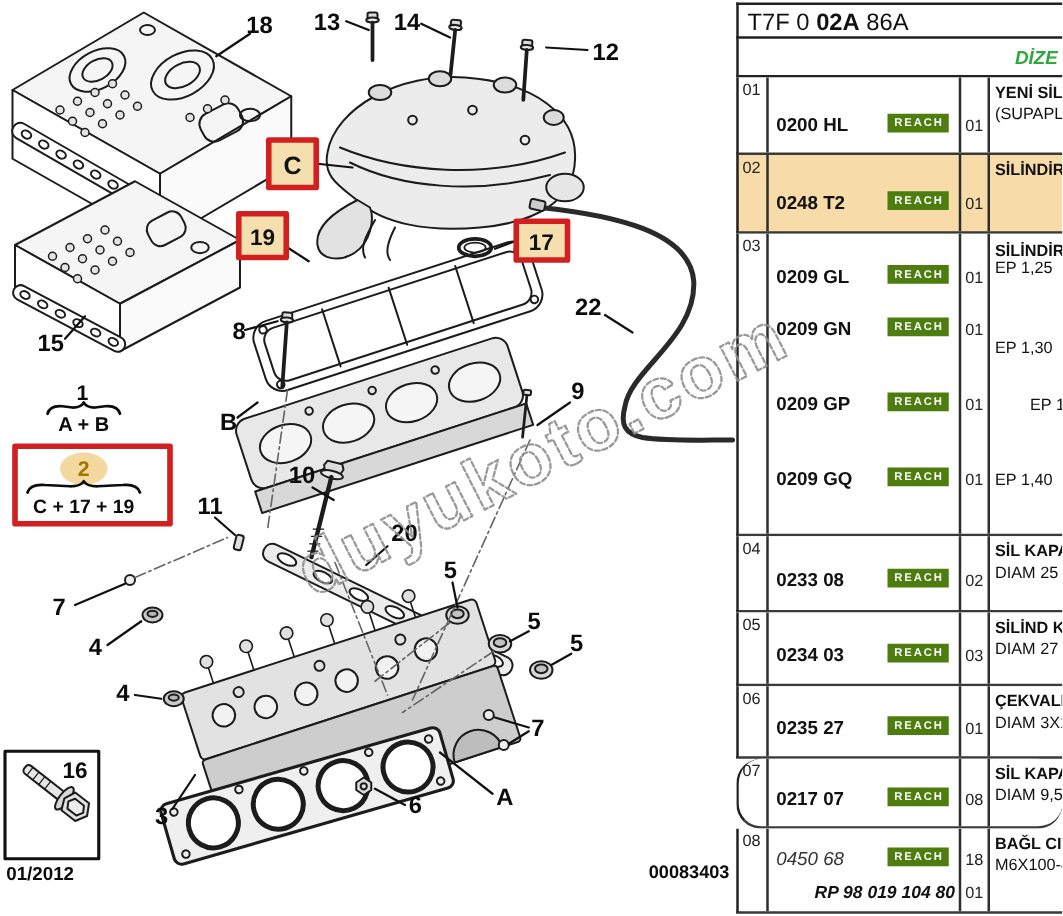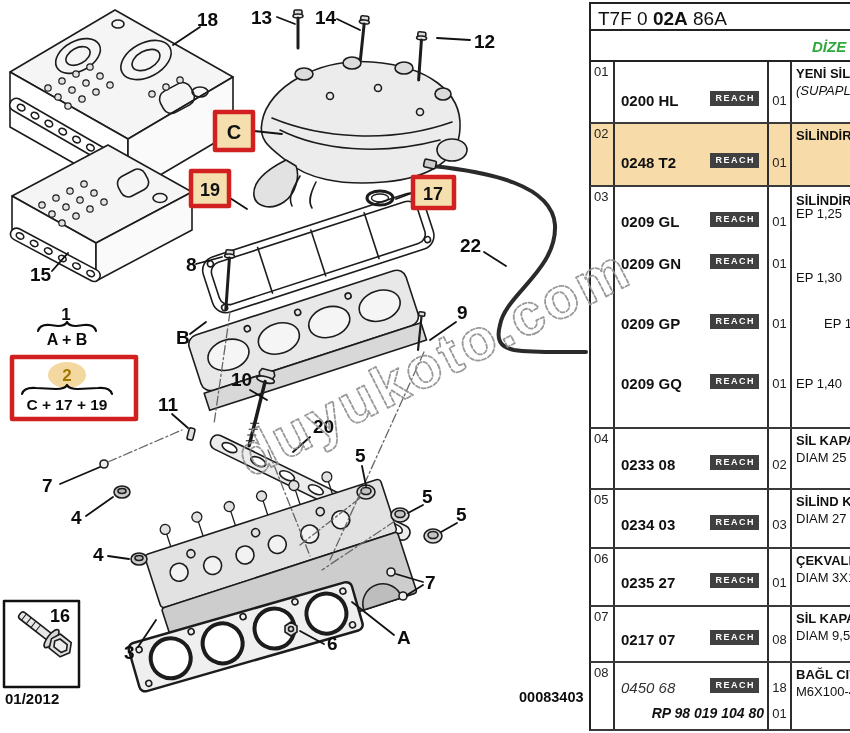--- a/index.html
+++ b/index.html
@@ -19,27 +19,27 @@
   .trow{position:absolute;left:0;width:261px;box-sizing:border-box;display:flex;
         border-left:2px solid #222;border-bottom:2px solid #3a3a3a;background:#fff;}
   .trow.hl{background:#f7dcaa;}
   .c1{width:24px;box-sizing:border-box;border-right:2px solid #2e2e2e;position:relative;}
   .c2{width:154px;box-sizing:border-box;border-right:2px solid #2e2e2e;position:relative;}
   .c3{width:23px;box-sizing:border-box;border-right:2px solid #2e2e2e;position:relative;}
   .c4{flex:1;position:relative;overflow:hidden;}
   .rnum{position:absolute;left:3px;top:2px;font-size:13px;color:#222;}
   .pcode{position:absolute;left:6px;font-size:15px;font-weight:bold;white-space:nowrap;}
   .pcode.it{font-weight:normal;font-style:italic;color:#333;}
-  .reach{position:absolute;right:8px;background:#404040;color:#fff;font-size:9px;
+  .reach{position:absolute;right:8px;background:#4d7c0f;color:#fff;font-size:9px;
          font-weight:bold;letter-spacing:1.5px;padding:2px 4px 2px 5px;line-height:11px;
          white-space:nowrap;}
   .qty{position:absolute;left:0;width:21px;text-align:center;font-size:13px;color:#222;}
   .d1{position:absolute;left:4px;top:4px;font-size:13px;font-weight:bold;white-space:nowrap;}
   .d2{position:absolute;left:4px;top:21px;font-size:13px;white-space:nowrap;}
-  .dit{font-style:italic;}
+  .dit{}
   .rp{position:absolute;right:3px;top:42px;font-size:14px;font-weight:bold;
       font-style:italic;white-space:nowrap;}
   .ep{position:absolute;left:4px;font-size:13px;white-space:nowrap;}
   svg text{font-family:"Liberation Sans",sans-serif;}
 </style>
 </head>
 <body>
 
 <div id="canvas">
 
@@ -155,21 +155,21 @@
       </div>
       <div class="c3">
           <span class="qty" style="top:26px;">01</span>
         </div>
       <div class="c4">
         <span class="d1">ÇEKVALF</span>
         <span class="d2">DIAM 3X1</span>
       </div>
     </div>
 
-    <div class="trow" style="top:607px;height:56px;">
+    <div class="trow" style="top:607px;height:56px;border-radius:20px;">
       <div class="c1">
           <span class="rnum">07</span>
         </div>
       <div class="c2">
         <span class="pcode" style="top:24px;">0217 07</span>
         <span class="reach" style="top:23px;">REACH</span>
       </div>
       <div class="c3">
           <span class="qty" style="top:25px;">08</span>
         </div>

